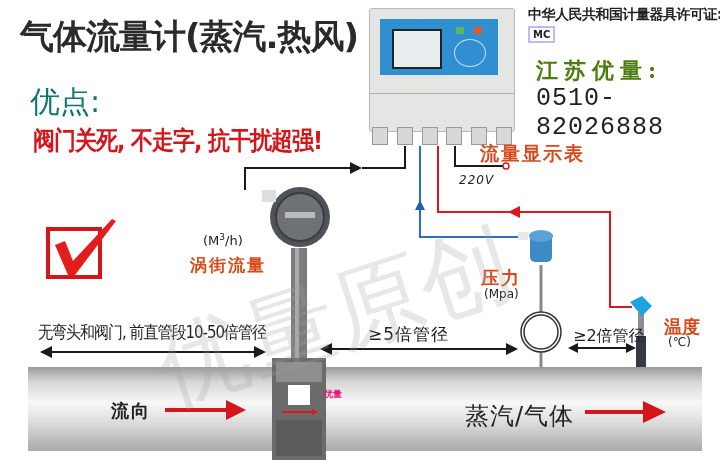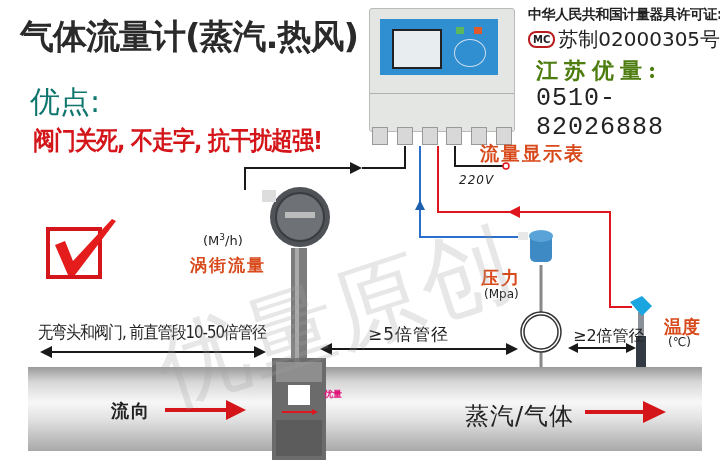--- a/index.html
+++ b/index.html
@@ -3,39 +3,38 @@
 <meta charset="utf-8">
 <style>
   html,body{margin:0;padding:0;background:#fff;}
   body{width:720px;height:465px;position:relative;overflow:hidden;font-family:"DejaVu Sans","Liberation Sans",sans-serif;}
   .abs{position:absolute;}
   .title{left:20px;top:14px;font-size:34px;color:#2a2a2a;letter-spacing:-1px;white-space:nowrap;font-weight:bold;}
   .adv-h{left:30px;top:82px;font-size:30px;color:#0f766e;}
   .adv-t{left:33px;top:124px;font-size:22px;color:#d4161b;font-weight:bold;white-space:nowrap;transform:scaleY(1.15);transform-origin:left top;letter-spacing:-1px;}
   .lic1{left:528px;top:6px;font-size:14px;color:#222;white-space:nowrap;font-weight:bold;letter-spacing:-0.5px;}
   .lic2{left:528px;top:26px;font-size:20px;color:#222;white-space:nowrap;display:flex;align-items:center;}
-  .mc{display:inline-block;border:2px solid #b91c1c;border-radius:8px;font-size:10px;font-weight:bold;padding:0 3px;margin-right:3px;line-height:13px;}
+  .mc{display:inline-block;border:2px solid #c4b5fd;border-radius:0;font-size:10px;font-weight:bold;padding:0 3px;margin-right:3px;line-height:13px;}
   .lic3{left:536px;top:56px;font-size:22px;color:#4d7c0f;letter-spacing:6px;font-family:"DejaVu Serif",serif;font-weight:bold;}
   .lic4{left:536px;top:84px;font-size:25px;color:#222;letter-spacing:1px;font-family:Liberation Mono, monospace;}
   .lbl-red{color:#d84a1b;font-weight:bold;}
   .lbl-dark{color:#222;}
   .pipe{left:28px;top:367px;width:674px;height:84px;background:linear-gradient(to bottom,#9a9a9a 0%,#d7d7d7 18%,#f7f7f7 42%,#e2e2e2 62%,#a9a9a9 100%);}
   .wm{font-family:"DejaVu Serif",serif;font-size:92px;color:rgba(160,160,160,0.25);transform:rotate(-18deg);white-space:nowrap;pointer-events:none;}
 </style>
 </head>
 <body>
 
 <div class="abs title">气体流量计(蒸汽.热风)</div>
 <div class="abs adv-h">优点:</div>
 <div class="abs adv-t">阀门关死, 不走字, 抗干扰超强!</div>
 
 <div class="abs lic1">中华人民共和国计量器具许可证:</div>
 <div class="abs lic2">
   <span class="mc">MC</span>
-  <span>苏制02000305号</span>
 </div>
 <div class="abs lic3">江苏优量:</div>
 <div class="abs lic4">0510-82026888</div>
 
 <svg class="abs" style="left:40px;top:215px" width="80" height="70">
   <rect x="8" y="14" width="52" height="48" fill="none" stroke="#d4161b" stroke-width="4"></rect>
   <path d="M15 30 L25 26 L33 46 L72 4 L76 6 L35 60 L28 60 Z" fill="#e41c1c"></path>
 </svg>
 
 <div class="abs pipe"></div>

